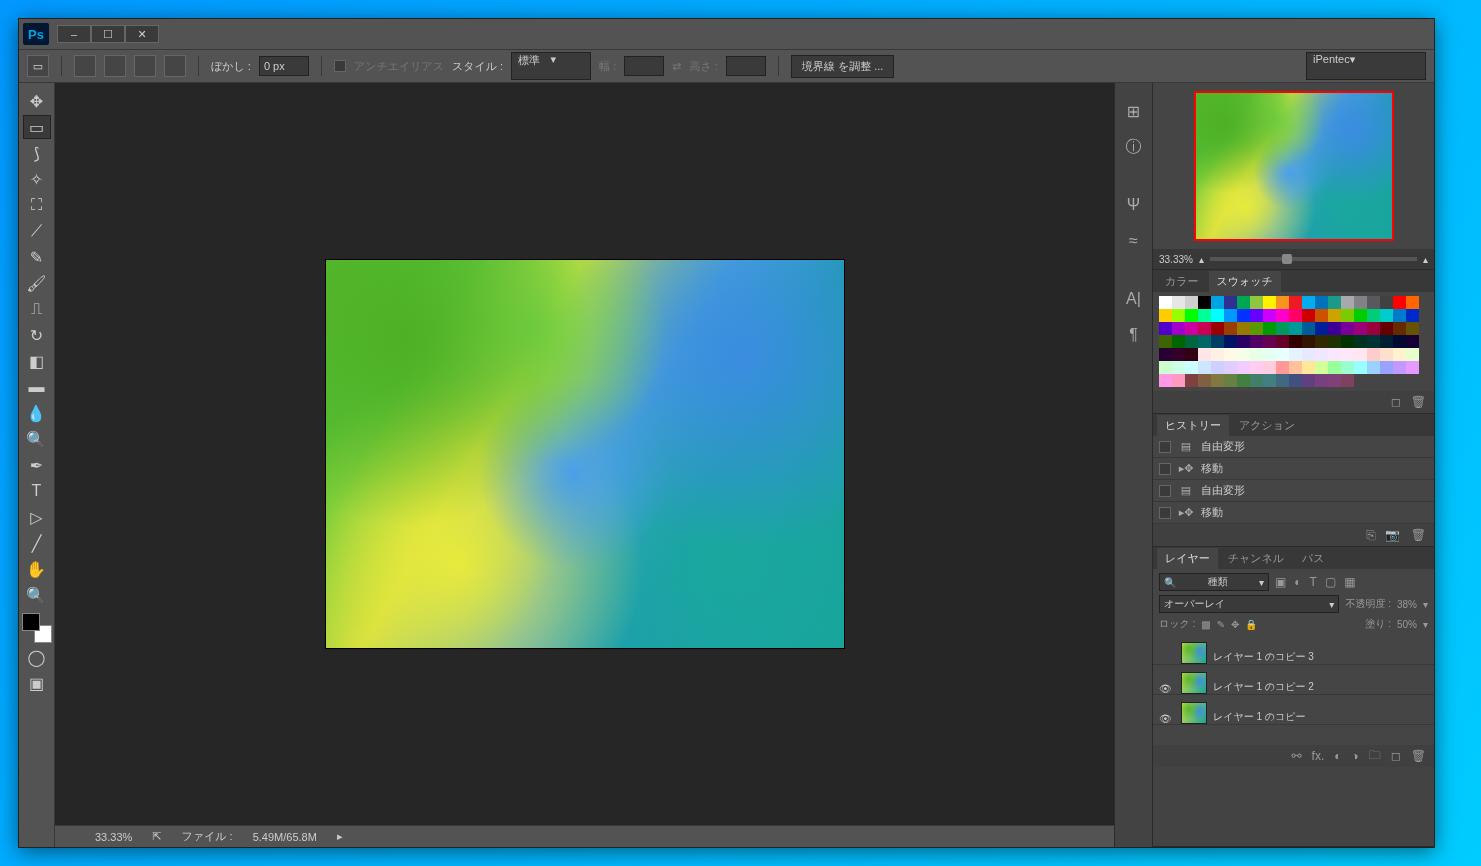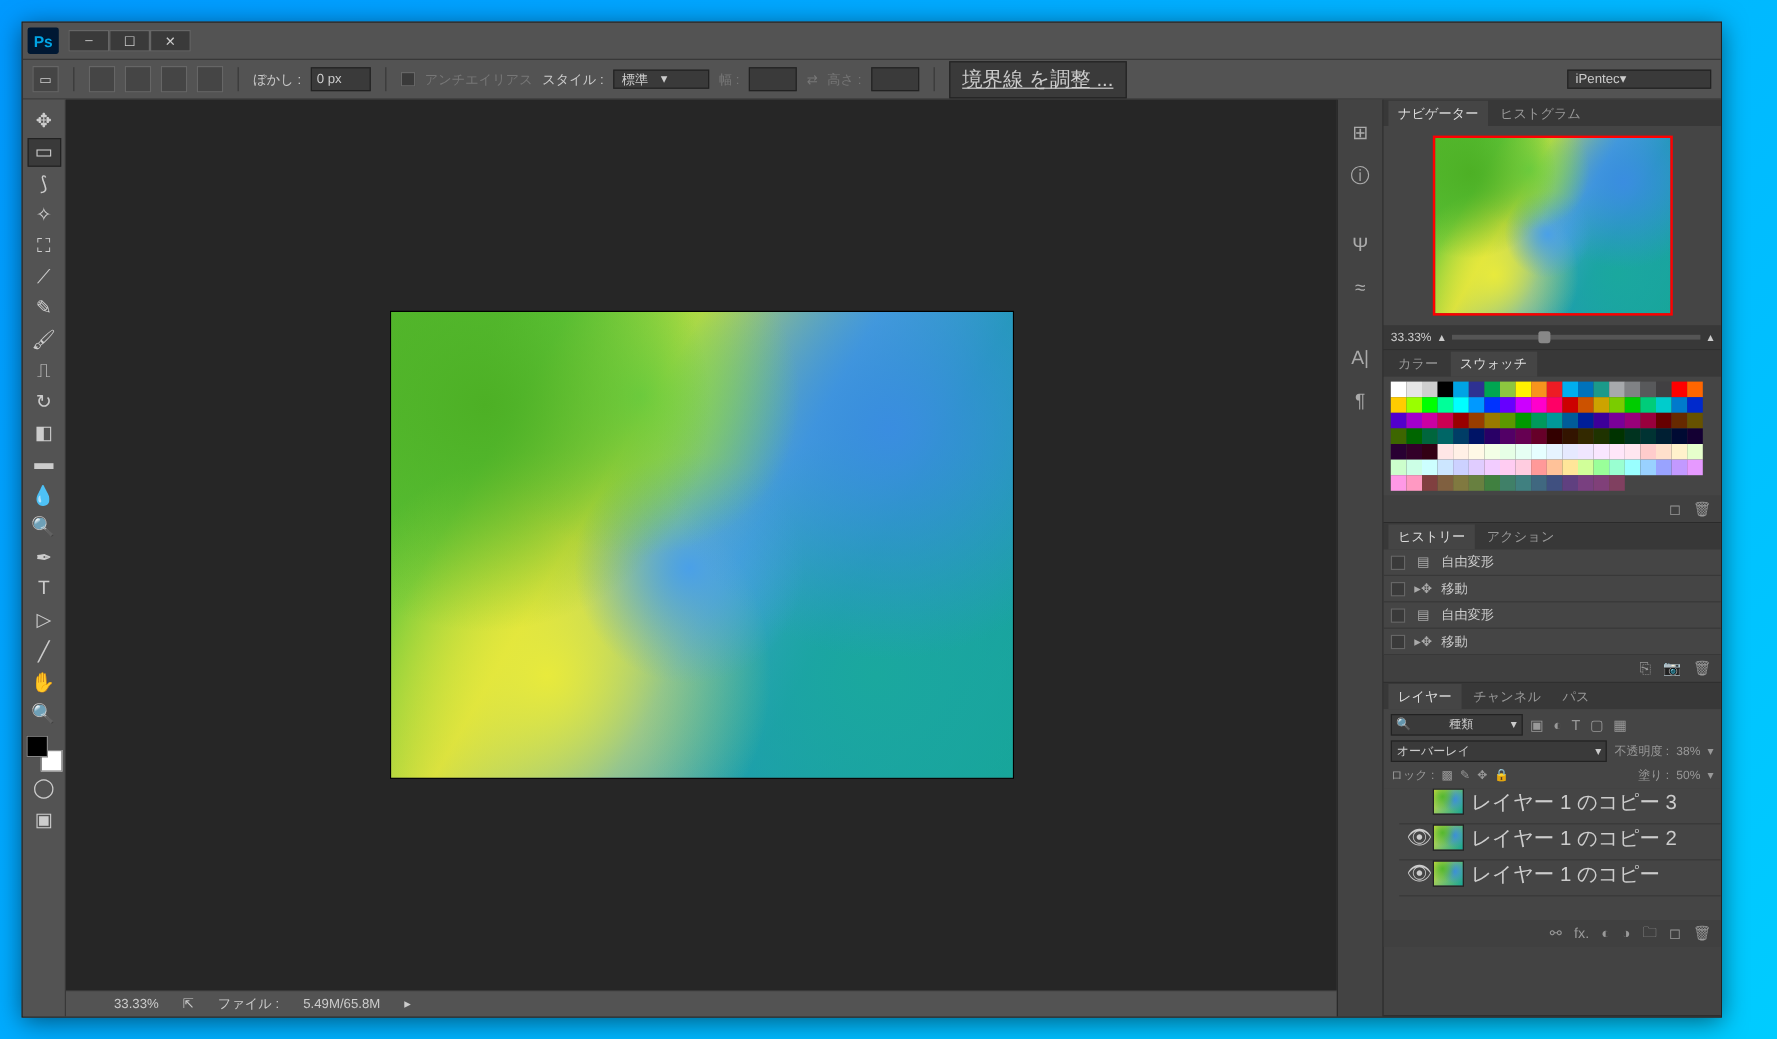--- a/index.html
+++ b/index.html
@@ -8,22 +8,22 @@
 .titlebar { height: 30px; background: #535353; display: flex; align-items: center; padding: 0 4px; }
 .ps-logo { width: 26px; height: 22px; background: #001833; color: #00a4e4; font-weight: bold; font-size: 13px; display: flex; align-items: center; justify-content: center; border-radius: 2px; margin-right: 8px; }
 .menubar { display: flex; gap: 2px; flex: 1; }
 .menu-item { color: #e0e0e0; font-size: 12px; padding: 4px 8px; cursor: default; }
 .window-controls { display: flex; gap: 0; }
 .win-btn { width: 34px; height: 18px; background: #3a3a3a; border: 1px solid #666; color: #ccc; display: flex; align-items: center; justify-content: center; font-size: 11px; }
 .options-bar { height: 34px; background: #535353; border-top: 1px solid #383838; border-bottom: 1px solid #383838; display: flex; align-items: center; padding: 0 8px; gap: 8px; color: #ccc; font-size: 11px; }
 .opt-icon { width: 22px; height: 22px; border: 1px solid #666; background: #454545; }
 .opt-label { font-size: 11px; }
 .opt-input { width: 50px; height: 20px; background: #3a3a3a; border: 1px solid #222; color: #ccc; font-size: 11px; padding: 0 4px; }
-.opt-select { height: 16px; background: #3a3a3a; border: 1px solid #222; color: #ccc; font-size: 11px; padding: 0 34px 0 6px; min-width: 80px; position: relative; }
-.opt-btn { padding: 3px 10px; background: #3a3a3a; border: 1px solid #222; color: #ccc; font-size: 17px; text-decoration: underline; }
+.opt-select { height: 28px; background: #3a3a3a; border: 1px solid #222; color: #ccc; font-size: 11px; padding: 0 34px 0 6px; min-width: 80px; position: relative; }
+.opt-btn { padding: 3px 10px; background: #3a3a3a; border: 1px solid #222; color: #ccc; font-size: 11px; }
 .main-area { flex: 1; display: flex; min-height: 0; }
 .toolbox { width: 36px; background: #535353; border-right: 1px solid #383838; display: flex; flex-direction: column; padding-top: 6px; gap: 2px; align-items: center; }
 .tool { width: 28px; height: 24px; display: flex; align-items: center; justify-content: center; color: #ccc; position: relative; }
 .tool.selected { background: #3a3a3a; border: 1px solid #222; }
 .fgbg { position: relative; width: 30px; height: 30px; margin-top: 4px; }
 .fgbg .bg { position: absolute; right: 0; bottom: 0; width: 18px; height: 18px; background: #fff; border: 1px solid #888; }
 .fgbg .fg { position: absolute; left: 0; top: 0; width: 18px; height: 18px; background: #000; border: 1px solid #888; }
 .center-col { flex: 1; display: flex; flex-direction: column; min-width: 0; }
 .doc-tabs { height: 24px; background: #434343; display: flex; align-items: flex-end; padding-left: 30px; }
 .doc-tab { background: #535353; color: #ccc; font-size: 11px; padding: 4px 10px; display: flex; align-items: center; gap: 8px; border-top: 1px solid #666; }
@@ -47,21 +47,21 @@
 .swatches { padding: 4px 6px; display: flex; flex-wrap: wrap; gap: 0; }
 .swatch { width: 13px; height: 13px; border: 0; }
 .panel-footer { height: 22px; background: #404040; display: flex; align-items: center; justify-content: flex-end; gap: 10px; padding: 0 8px; color: #999; font-size: 12px; }
 .history-list { max-height: 92px; overflow: hidden; }
 .history-item { height: 22px; display: flex; align-items: center; gap: 6px; padding: 0 6px; font-size: 11px; color: #ccc; border-bottom: 1px solid #383838; }
 .history-item .hicon { width: 18px; display: flex; justify-content: center; color: #aaa; }
 .layer-opts { padding: 4px 6px; display: flex; flex-direction: column; gap: 4px; font-size: 10px; color: #999; }
 .layer-row { display: flex; align-items: center; gap: 6px; }
 .layer-dd { flex: 1; height: 18px; background: #3a3a3a; border: 1px solid #222; color: #ccc; font-size: 10px; padding: 0 4px; display: flex; align-items: center; justify-content: space-between; }
 .layers-list { max-height: 110px; overflow: hidden; }
-.layer-item { height: 30px; display: flex; align-items: flex-start; gap: 6px; padding: 0 6px; font-size: 17px; color: #ccc; border-bottom: 1px solid #383838; margin-left: 13px; }
+.layer-item { height: 30px; display: flex; align-items: flex-end; gap: 6px; padding: 0 6px; font-size: 10px; color: #ccc; border-bottom: 1px solid #383838; }
 .layer-thumb { width: 26px; height: 22px; background: radial-gradient(circle at 30% 30%, #55b82e, transparent 50%), radial-gradient(circle at 70% 40%, #3a8de0, transparent 50%), linear-gradient(120deg, #d4dd40, #16a598); border: 1px solid #222; }
 .eye { width: 16px; color: #ccc; }
 .sep { width: 1px; height: 20px; background: #383838; margin: 0 4px; }
 .checkbox { width: 12px; height: 12px; border: 1px solid #666; background: #3a3a3a; display: inline-block; }
 .workspace-dd { margin-left: auto; min-width: 120px; }
 .small-icons-row { display:flex; gap:8px; color:#999; font-size:12px; }
 </style>
 </head>
 <body>
 
@@ -150,24 +150,20 @@
       <div class="dock-icon">Ψ</div>
       <div class="dock-icon">≈</div>
       <div style="height:10px"></div>
       <div class="dock-icon">A|</div>
       <div class="dock-icon">¶</div>
     </div>
 
     <div class="panels">
 
       <div class="panel-group">
-        <div class="panel-tabs">
-          <div class="panel-tab active">ナビゲーター</div>
-          <div class="panel-tab">ヒストグラム</div>
-        </div>
         <div class="panel-body navigator">
             <div class="nav-thumb"></div>
           </div>
         <div class="nav-zoom">
           <span>33.33%</span>
           <span>▴</span>
           <div class="nav-slider">
               <div class="thumb"></div>
             </div>
           <span>▴</span>

